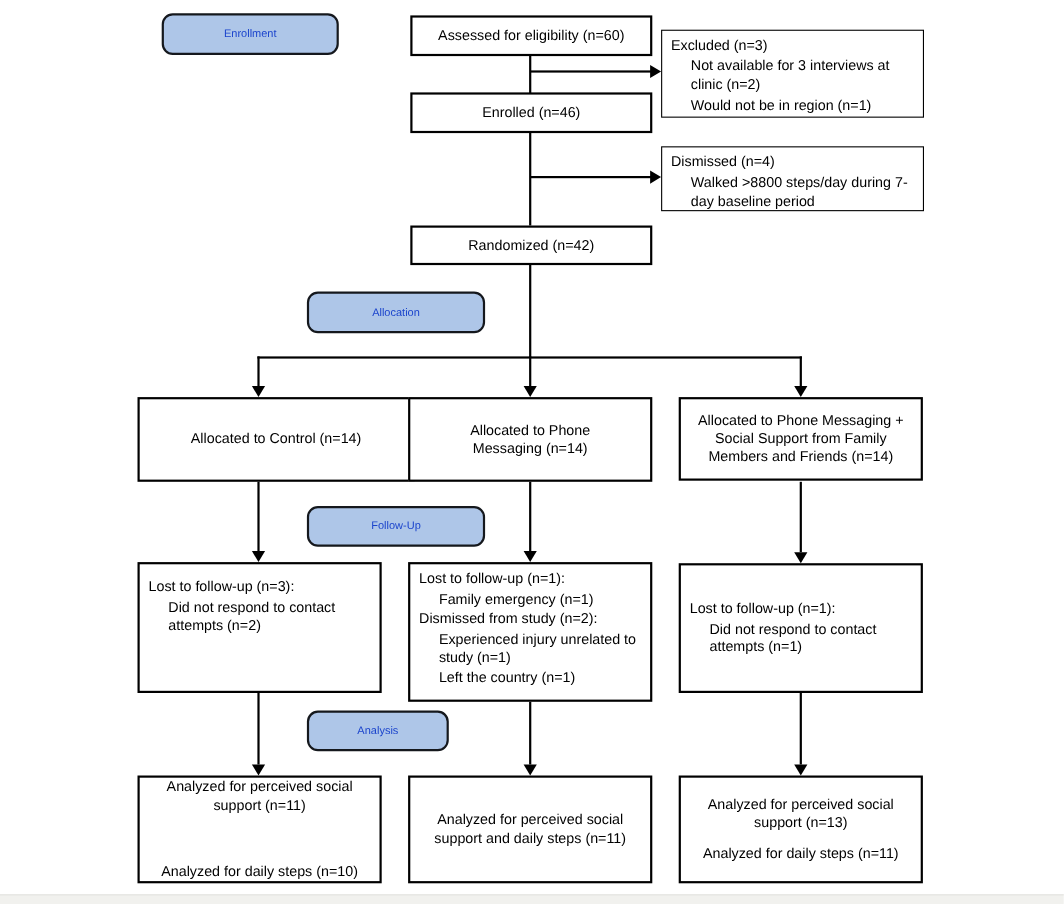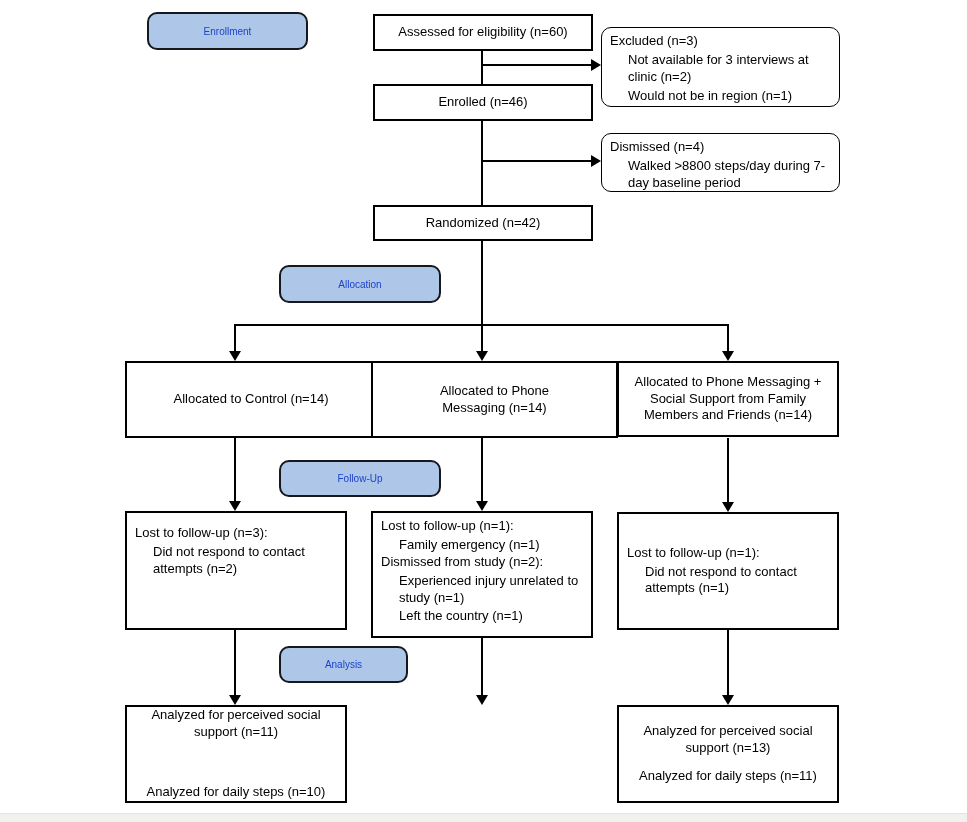--- a/index.html
+++ b/index.html
@@ -18,21 +18,21 @@
     color:#000;
   }
   .canvas{position:absolute;inset:0;}
   .box{
     position:absolute;
     background:#fff;
     border:2px solid var(--box-border);
     font-size:13px;
     line-height:1.3;
   }
-  .box.thin{border-width:1.5px;border-radius:10px;}
+  .box.thin{border-width:1.5px;}
   .box.center{
     display:flex;align-items:center;justify-content:center;
     text-align:center;
   }
   .box.left{padding:5px 8px;text-align:left;}
   .box.vcenter{display:flex;flex-direction:column;justify-content:center;}
   .box .t{margin:0;}
   .box .i{padding-left:18px;margin-top:2px;}
   .box.paras{
     display:flex;flex-direction:column;justify-content:center;align-items:center;
@@ -92,21 +92,21 @@
   <div class="box thin left" style="left:601px;top:133px;width:239px;height:59px;">
     <div class="t">Dismissed (n=4)</div>
     <div class="i">Walked &gt;8800 steps/day during 7-day baseline period</div>
   </div>
 
   <div class="box center" style="left:373px;top:205px;width:220px;height:36px;">Randomized (n=42)</div>
 
   <div class="box center" style="left:125px;top:361px;width:252px;height:77px;justify-content:center;">
     <span class="maxw210">Allocated to Control (n=14)</span>
   </div>
-  <div class="box center" style="left:371px;top:361px;width:247px;height:77px;">
+  <div class="box center" style="left:371px;top:361px;width:222px;height:77px;">
     <span class="maxw160">Allocated to Phone Messaging (n=14)</span>
   </div>
   <div class="box center" style="left:617px;top:361px;width:222px;height:76px;">
     <span class="maxw210">Allocated to Phone Messaging + Social Support from Family Members and Friends (n=14)</span>
   </div>
 
   <div class="box left" style="left:125px;top:511px;width:222px;height:119px;padding-top:12px;">
     <div class="t">Lost to follow-up (n=3):</div>
     <div class="i">Did not respond to contact attempts (n=2)</div>
   </div>
@@ -120,20 +120,23 @@
   </div>
 
   <div class="box left vcenter" style="left:617px;top:512px;width:222px;height:118px;">
     <div class="t">Lost to follow-up (n=1):</div>
     <div class="i">Did not respond to contact attempts (n=1)</div>
   </div>
 
   <div class="box paras" style="left:125px;top:705px;width:222px;height:98px;justify-content:space-between;">
     <div class="p">Analyzed for perceived social support (n=11)</div>
     <div class="p">Analyzed for daily steps (n=10)</div>
+  </div>
+  <div class="box paras" style="left:371px;top:705px;width:222px;height:98px;">
+    <div class="p">Analyzed for perceived social support and daily steps (n=11)</div>
   </div>
   <div class="box paras" style="left:617px;top:705px;width:222px;height:98px;">
     <div class="p">Analyzed for perceived social support (n=13)</div>
     <div class="p">Analyzed for daily steps (n=11)</div>
   </div>
 
   <div class="vline" style="left:481px;top:50px;height:35px;"></div>
   <div class="hline" style="left:482px;top:64px;width:110px;"></div>
   <div class="arrow-right" style="left:591px;top:59px;"></div>
 

